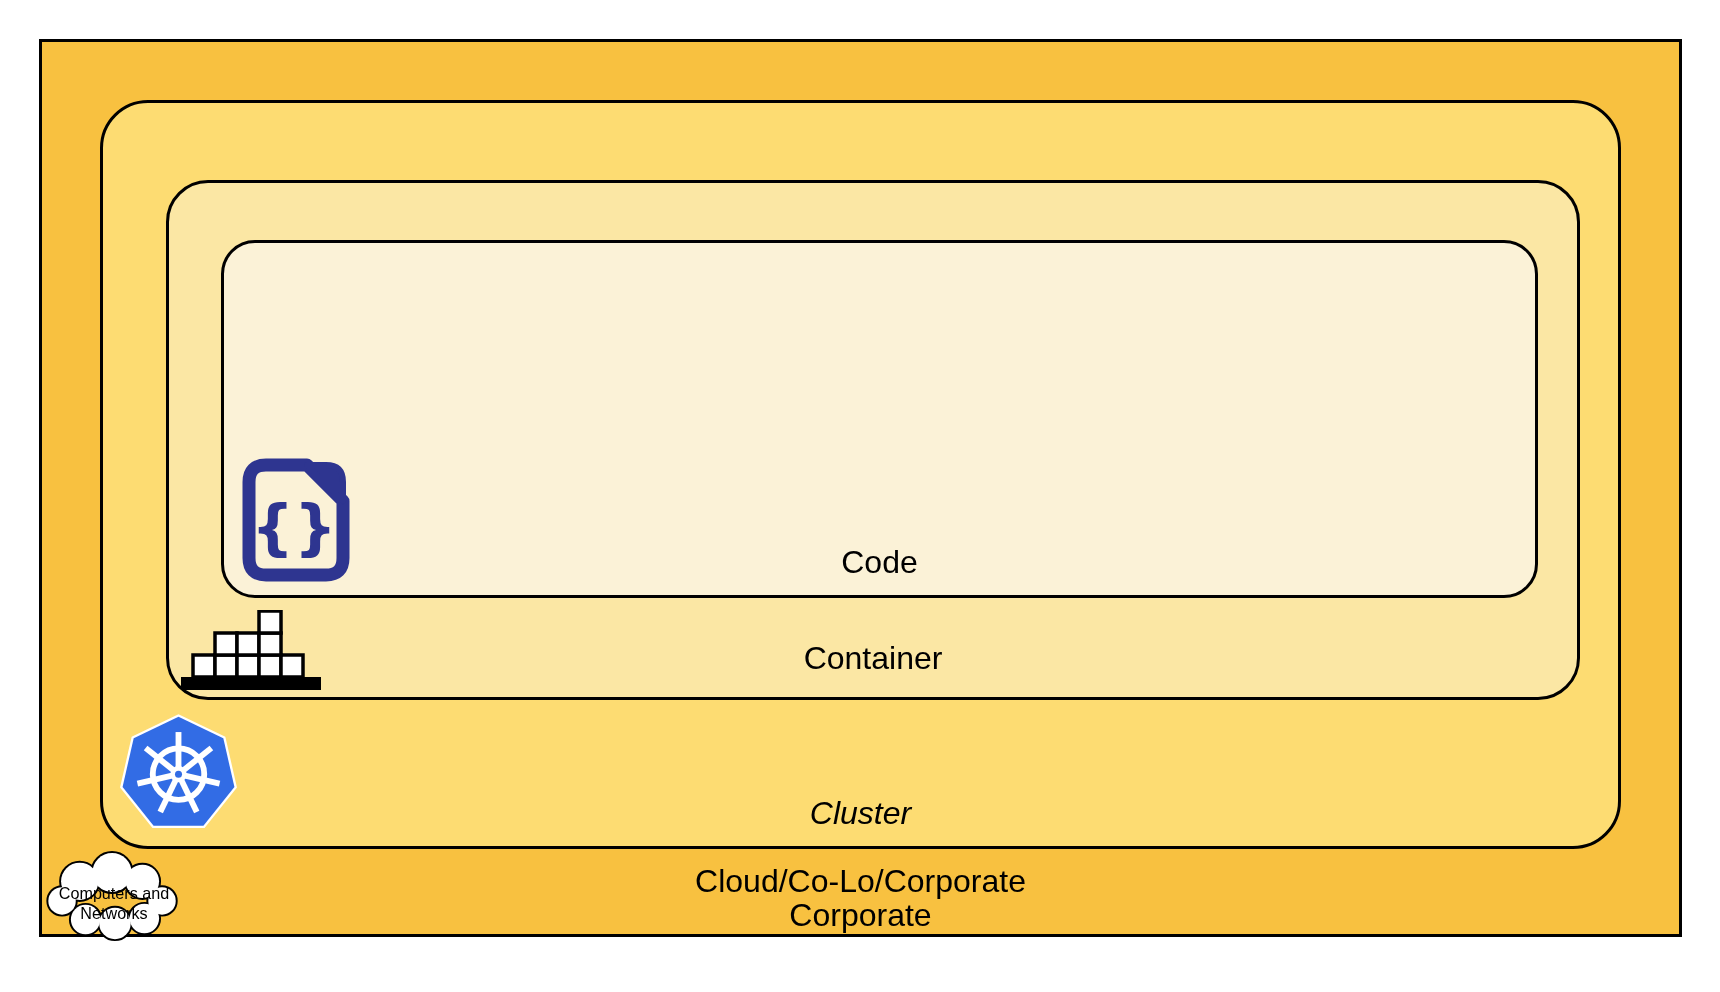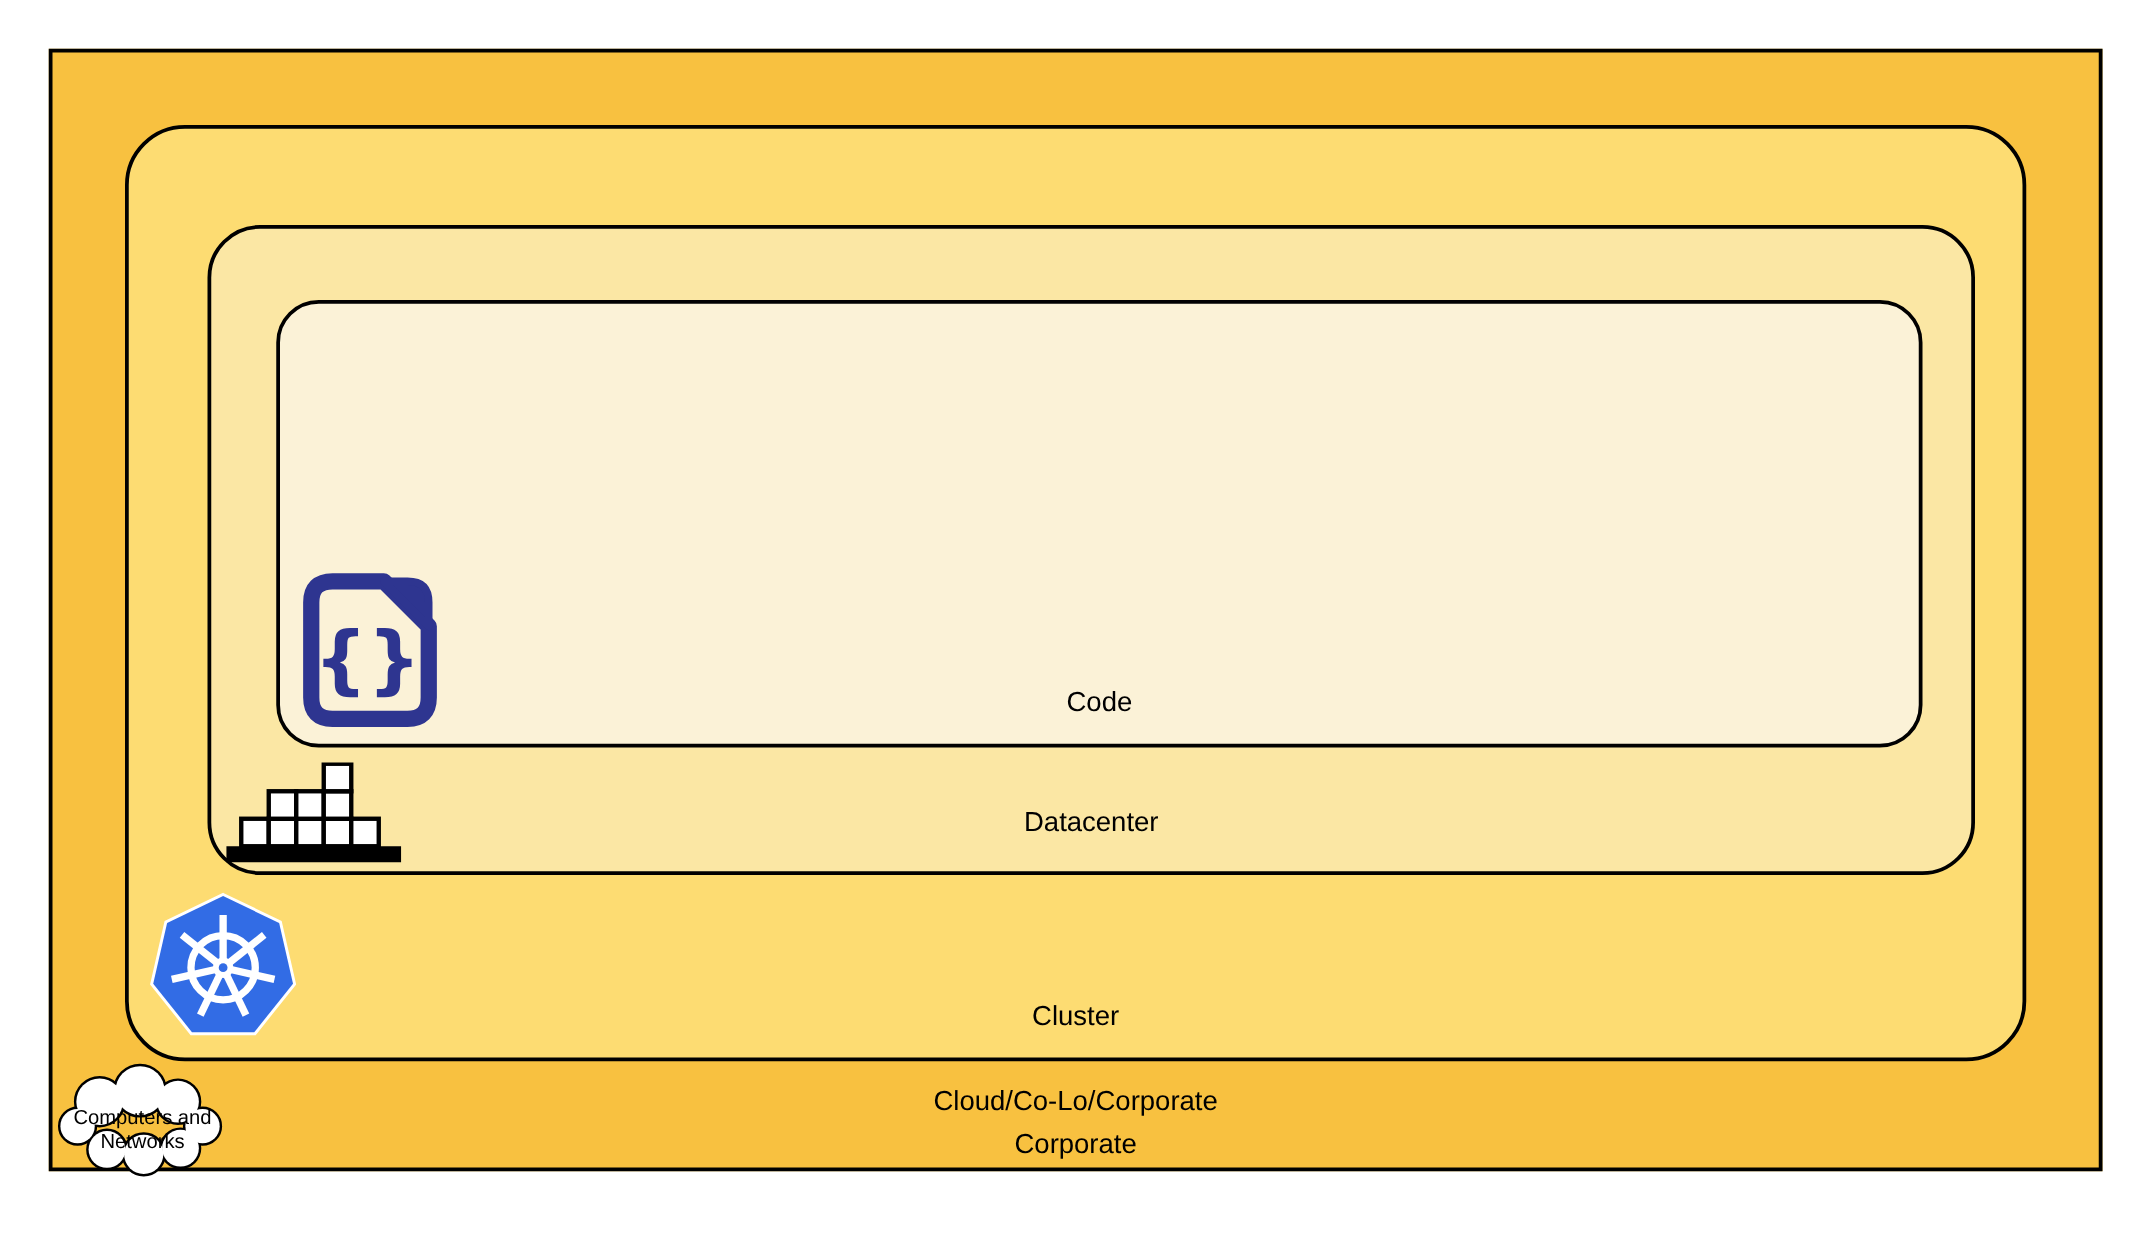--- a/index.html
+++ b/index.html
@@ -7,24 +7,24 @@
                font-family: "Liberation Sans", sans-serif; }
   .canvas { position: relative; width: 1720px; height: 992px; background: #FFFFFF; }
 
   .layer { position: absolute; border: 3px solid #000000; }
   .layer-datacenter { left: 39px;  top: 39px;  width: 1643px; height: 898px; border-radius: 0;    background: #F8C140; }
   .layer-cluster    { left: 100px; top: 100px; width: 1521px; height: 749px; border-radius: 48px; background: #FDDC72; }
   .layer-container  { left: 166px; top: 180px; width: 1414px; height: 520px; border-radius: 42px; background: #FBE7A4; }
   .layer-code       { left: 221px; top: 240px; width: 1317px; height: 358px; border-radius: 34px; background: #FBF2D7; }
 
   .layer-label { position: absolute; left: 0; width: 100%; text-align: center;
-                 color: #000000; font-size: 22px; line-height: 38px; }
+                 color: #000000; font-size: 32px; line-height: 38px; }
   .label-code      { bottom: 14px; }
   .label-container { bottom: 20px; }
-  .label-cluster   { bottom: 14px; }
+  .label-cluster   { bottom: 14px; font-style: italic; }
   .label-datacenter { bottom: 2px; line-height: 34px; margin-top: 17px; }
 
   .icon { position: absolute; }
   .code-icon      { left: 236px; top: 455px; width: 120px; height: 130px; }
   .container-icon { left: 181px; top: 610px; width: 140px; height: 80px;  }
   .k8s-icon       { left: 120px; top: 712px; width: 117px; height: 122px; }
   .cloud-icon     { left: 40px;  top: 848px; width: 148px; height: 98px;  }
 
   .cloud-text { font-family: "Liberation Sans", sans-serif; font-size: 16.5px; fill: #000000; }
   .braces     { font-family: "DejaVu Sans", sans-serif; font-size: 60px; font-weight: bold; fill: #2E3590; }
@@ -39,21 +39,21 @@
       <div>Cloud/Co-Lo/Corporate</div>
       <div>Corporate</div>
     </div>
   </div>
 
   <div class="layer layer-cluster" style="background-color: rgb(253, 220, 114);">
     <div class="layer-label label-cluster">Cluster</div>
   </div>
 
   <div class="layer layer-container" style="background-color: rgb(251, 231, 164);">
-    <div class="layer-label label-container">Datacenter</div>
+    <div class="layer-label label-container">Container</div>
   </div>
 
   <div class="layer layer-code" style="background-color: rgb(251, 242, 215);">
     <div class="layer-label label-code">Code</div>
   </div>
 
   <svg class="icon code-icon" viewBox="0 0 120 130">
     <path d="M 71,10 L 30,10 Q 13,10 13,27 L 13,103 Q 13,120 30,120 L 90,120 Q 107,120 107,103 L 107,46 Z" fill="none" stroke="#2E3590" stroke-width="13" stroke-linejoin="round"></path>
     <path d="M 71,10 L 107,46 L 107,27 Q 107,10 90,10 Z" fill="#2E3590" stroke="#2E3590" stroke-width="6" stroke-linejoin="round"></path>
     <text class="braces" x="58" y="93" text-anchor="middle">{}</text>

